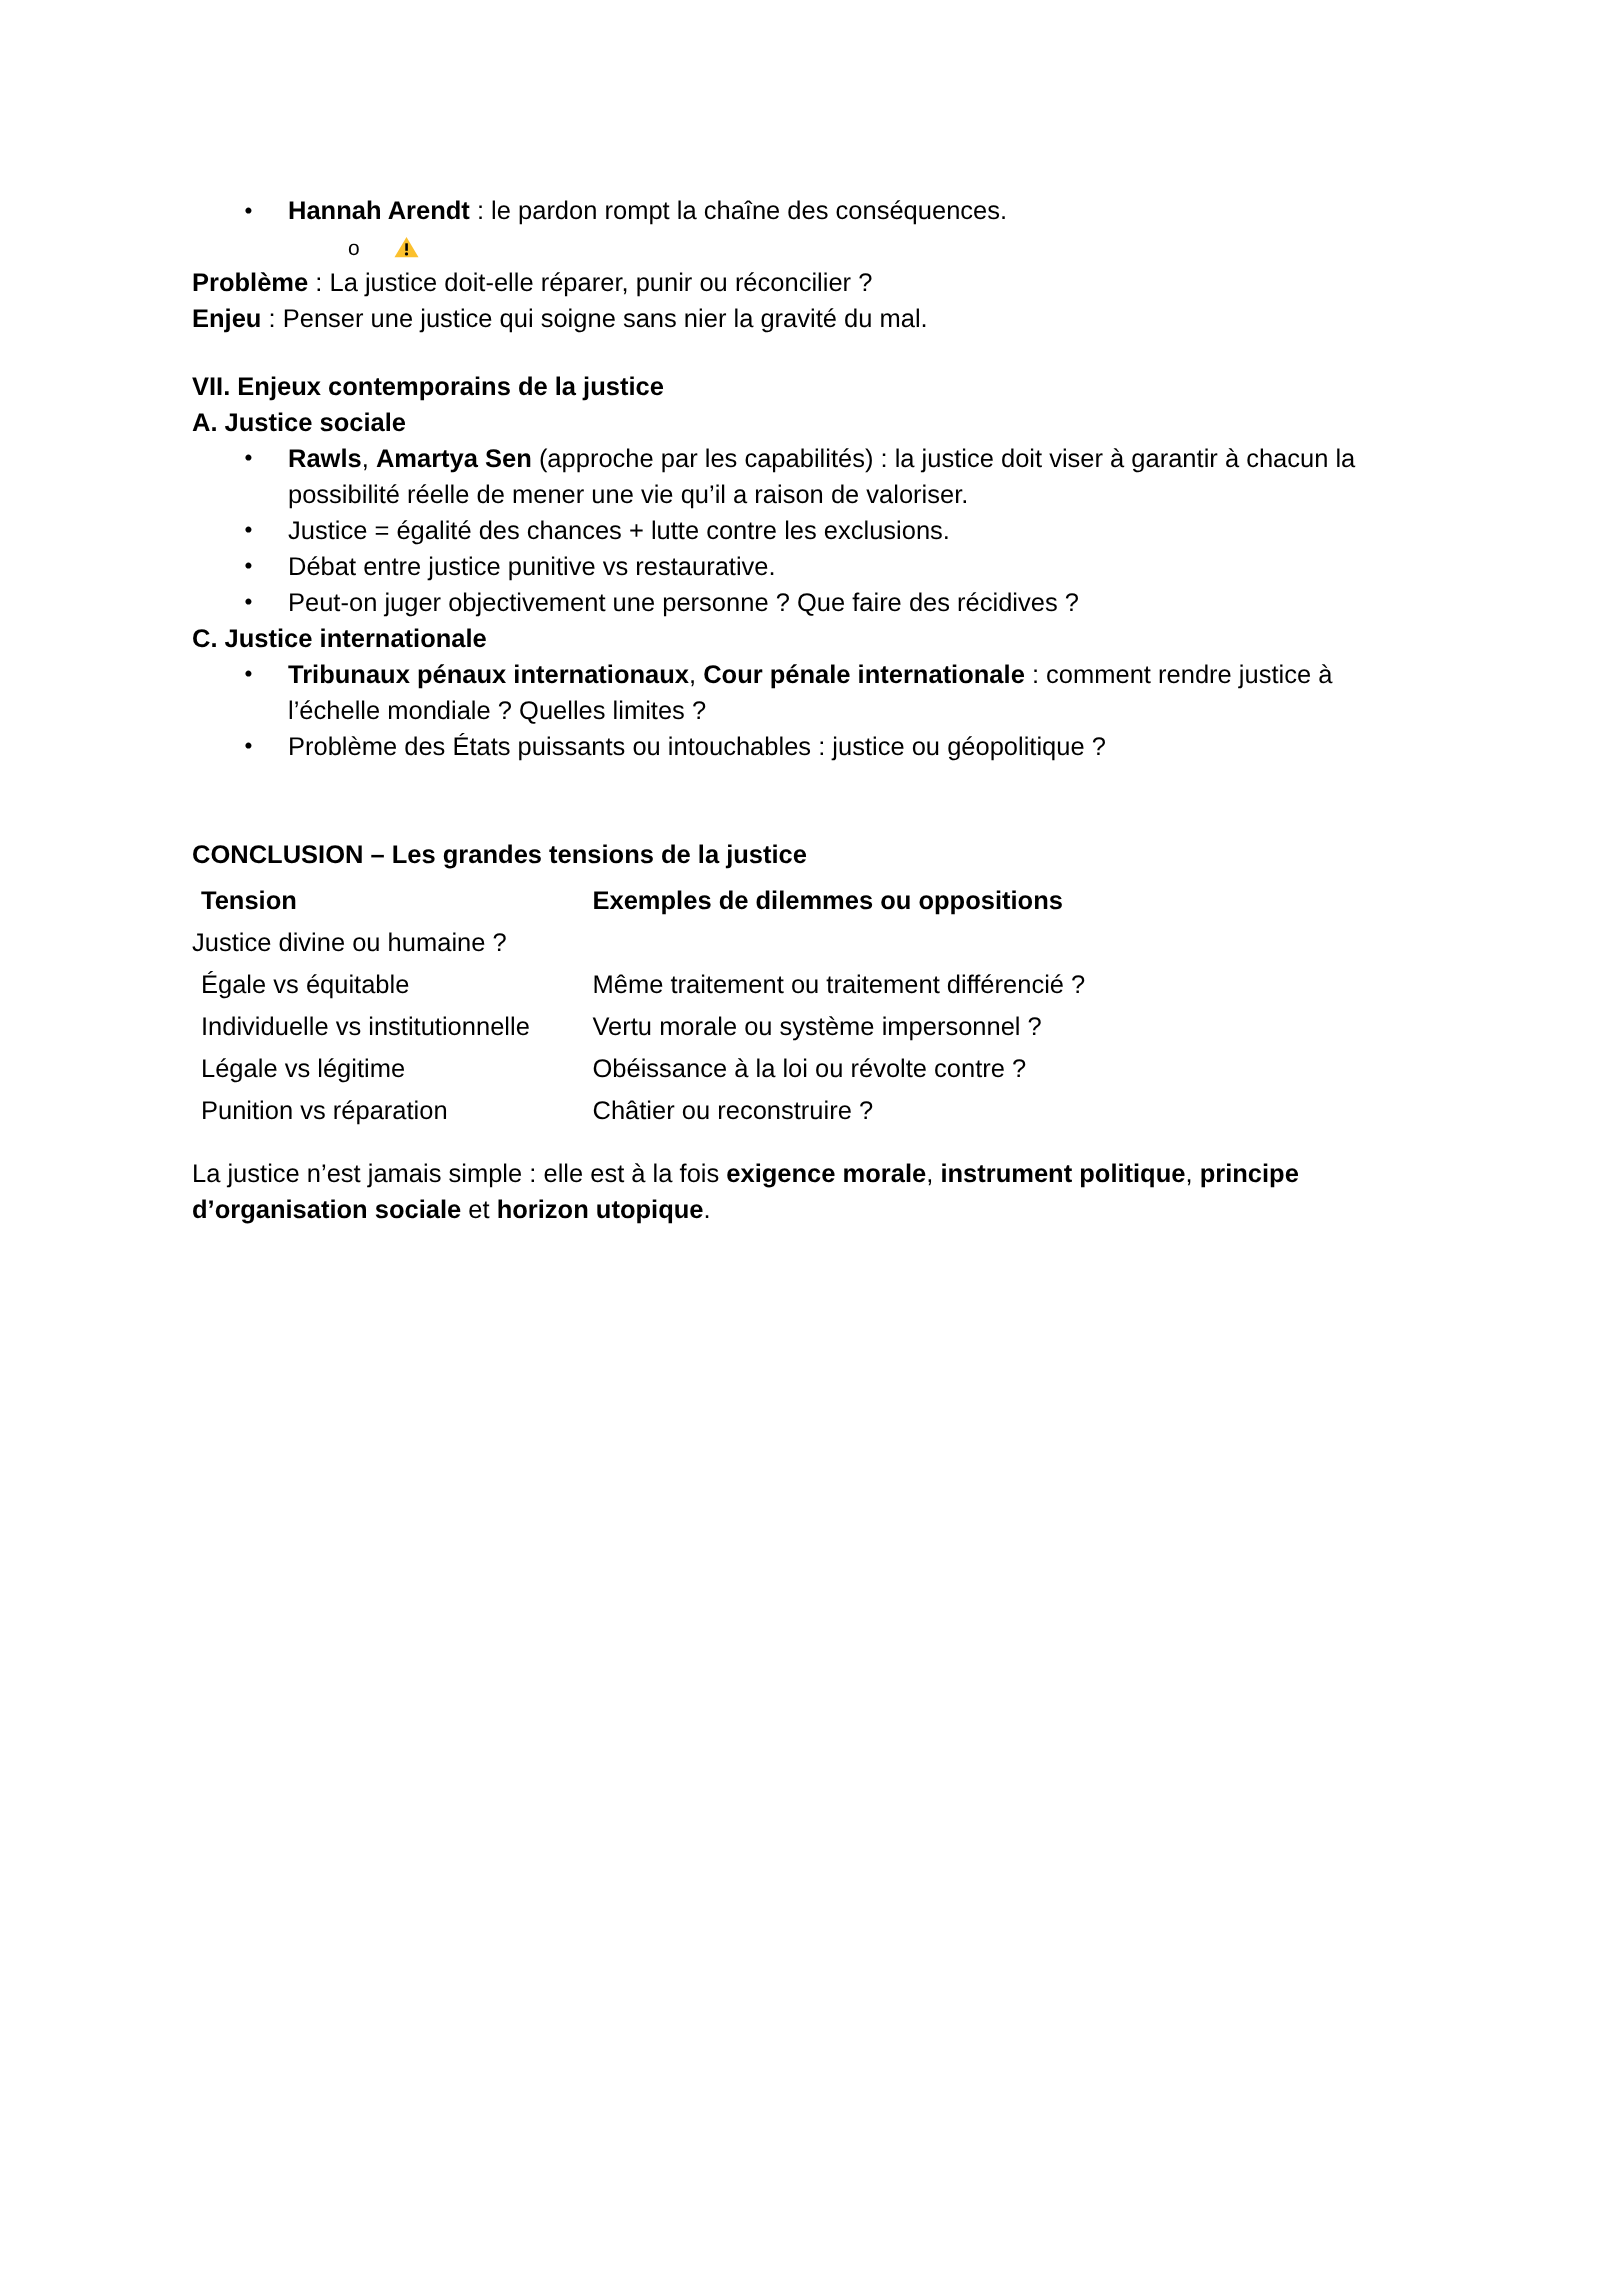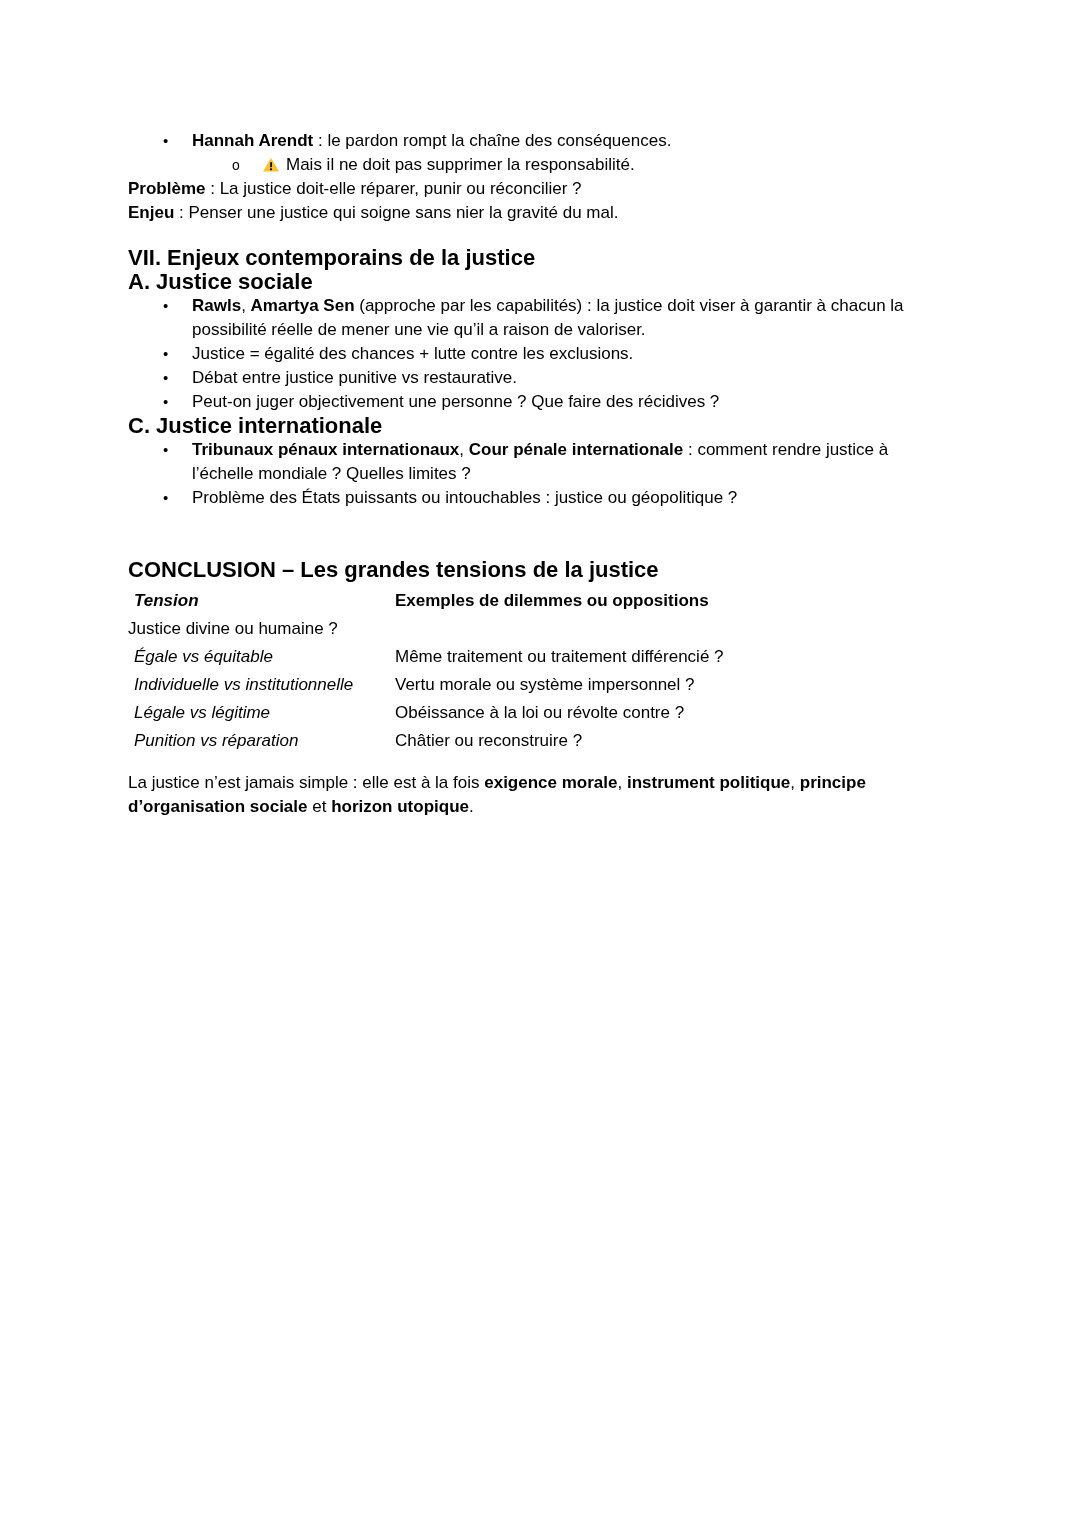--- a/index.html
+++ b/index.html
@@ -12,21 +12,21 @@
     font-family: "Liberation Sans", sans-serif;
     font-size: 17px;
     line-height: 24px;
     color: #000000;
     overflow: hidden;
   }
   .content {
     padding: 129px 133px 0 128px;
   }
   b { font-weight: bold; }
-  .h { font-weight: bold; font-size: 22px; }
+  .h { font-weight: bold; font-size: 17px; }
   .h-vii { margin-top: 21px; }
   .h-conclusion { margin-top: 48px; }
   .li { display: flex; align-items: flex-start; }
   .li .txt { flex: 1; }
   .m1 {
     width: 64px;
     padding-left: 35px;
     flex-shrink: 0;
     font-size: 15px;
   }
@@ -43,21 +43,20 @@
     margin-top: 4px;
     flex-shrink: 0;
   }
   .table { margin-top: 5px; }
   .trow { display: flex; line-height: 28px; }
   .trow .tcell1 {
     width: 267px;
     flex-shrink: 0;
     padding-left: 6px;
     white-space: nowrap;
-    font-style: italic;
   }
   .trow .tcell2 { flex: 1; padding-left: 0; }
   .thead { font-weight: bold; }
   .closing { margin-top: 16px; }
 </style>
 </head>
 <body>
 
 <div class="page">
   <div class="content">
@@ -69,21 +68,20 @@
 
     <div class="li">
       <span class="m2">o</span>
       <span class="warn">
         <svg width="18" height="16" viewBox="0 0 18 16" aria-hidden="true">
           <path d="M9 1 L17 14.5 L1 14.5 Z" stroke-width="1.4" stroke-linejoin="round" fill="#FBC02D"></path>
           <rect x="8.2" y="5.2" width="1.7" height="5" fill="#000000"></rect>
           <circle cx="9" cy="12.3" r="1.1" fill="#000000"></circle>
         </svg>
       </span>
-      <div class="txt"><span>Mais il ne doit pas supprimer la responsabilité.</span></div>
     </div>
 
     <p class="line"><b>Problème</b><span> : La justice doit-elle réparer, punir ou réconcilier ?</span></p>
     <p class="line"><b>Enjeu</b><span> : Penser une justice qui soigne sans nier la gravité du mal.</span></p>
 
     <p class="h h-vii">VII. Enjeux contemporains de la justice</p>
 
     <p class="h">A. Justice sociale</p>
     <div class="li">
       <span class="m1">•</span>

